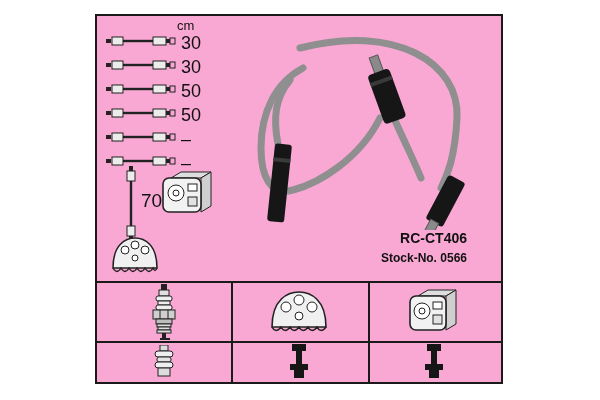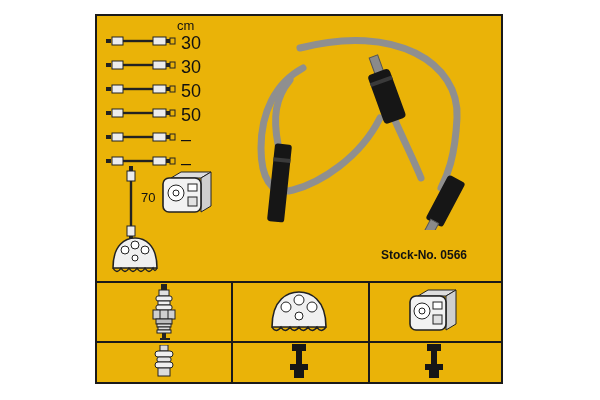--- a/index.html
+++ b/index.html
@@ -2,36 +2,36 @@
 <html><head>
 <meta charset="utf-8">
 <style>
   html,body { margin:0; padding:0; background:#fff; }
   .page {
     position:relative; width:600px; height:400px; background:#ffffff;
     font-family:"Liberation Sans", sans-serif; color:#111; overflow:hidden;
   }
   .frame {
     position:absolute; left:95px; top:14px; width:408px; height:370px;
-    border:2px solid #1a1a1a; background:#eab308; box-sizing:border-box;
+    border:2px solid #1a1a1a; background:#f9a8d4; box-sizing:border-box;
   }
   .abs { position:absolute; }
   .unit-label { left:80px; top:2px; font-size:13px; }
   .cable-row { position:absolute; left:8px; height:24px; width:130px; }
   .cable-row .c-icon { position:absolute; left:0; top:4px; }
   .cable-row .c-len { position:absolute; left:76px; top:3px; font-size:18px; }
-  .len-70 { left:44px; top:174px; font-size:13px;text-align:right; }
+  .len-70 { left:44px; top:174px; font-size:19px;text-align:right; }
   .grid-line { position:absolute; background:#1a1a1a; }
   .hline1 { left:0; top:265px; width:404px; height:2px; }
   .hline2 { left:0; top:325px; width:404px; height:2px; }
   .vline1 { left:134px; top:265px; width:2px; height:101px; }
   .vline2 { left:271px; top:265px; width:2px; height:101px; }
   .product-block { left:240px; top:214px; width:130px; text-align:right; }
   .product-code { font-size:14px; font-weight:700; }
-  .product-stock { font-size:12px; font-weight:700; margin-top:18px; }
+  .product-stock { font-size:12px; font-weight:700; margin-top:5px; }
   svg { display:block; }
 </style>
 </head>
 <body>
 
 <div class="page">
   <div class="frame">
 
     <div class="abs unit-label">cm</div>
 
@@ -165,20 +165,21 @@
           <rect x="26" y="140" width="17" height="4" fill="#3a3a3a"></rect>
         </g>
         <g transform="rotate(28 200 185)">
           <rect x="190" y="158" width="19" height="50" rx="3" fill="#161616"></rect>
           <rect x="195" y="206" width="9" height="16" fill="#8a8a8a" stroke="#555"></rect>
         </g>
       </svg>
     </span>
 
     <div class="abs product-block">
+      <div class="product-code">RC-CT406</div>
       <div class="product-stock">Stock-No. 0566</div>
     </div>
 
     <div class="grid-line hline1"></div>
     <div class="grid-line hline2"></div>
     <div class="grid-line vline1"></div>
     <div class="grid-line vline2"></div>
 
     <span class="abs" style="left:50px; top:268px">
       <svg width="34" height="56" viewBox="0 0 34 56">

